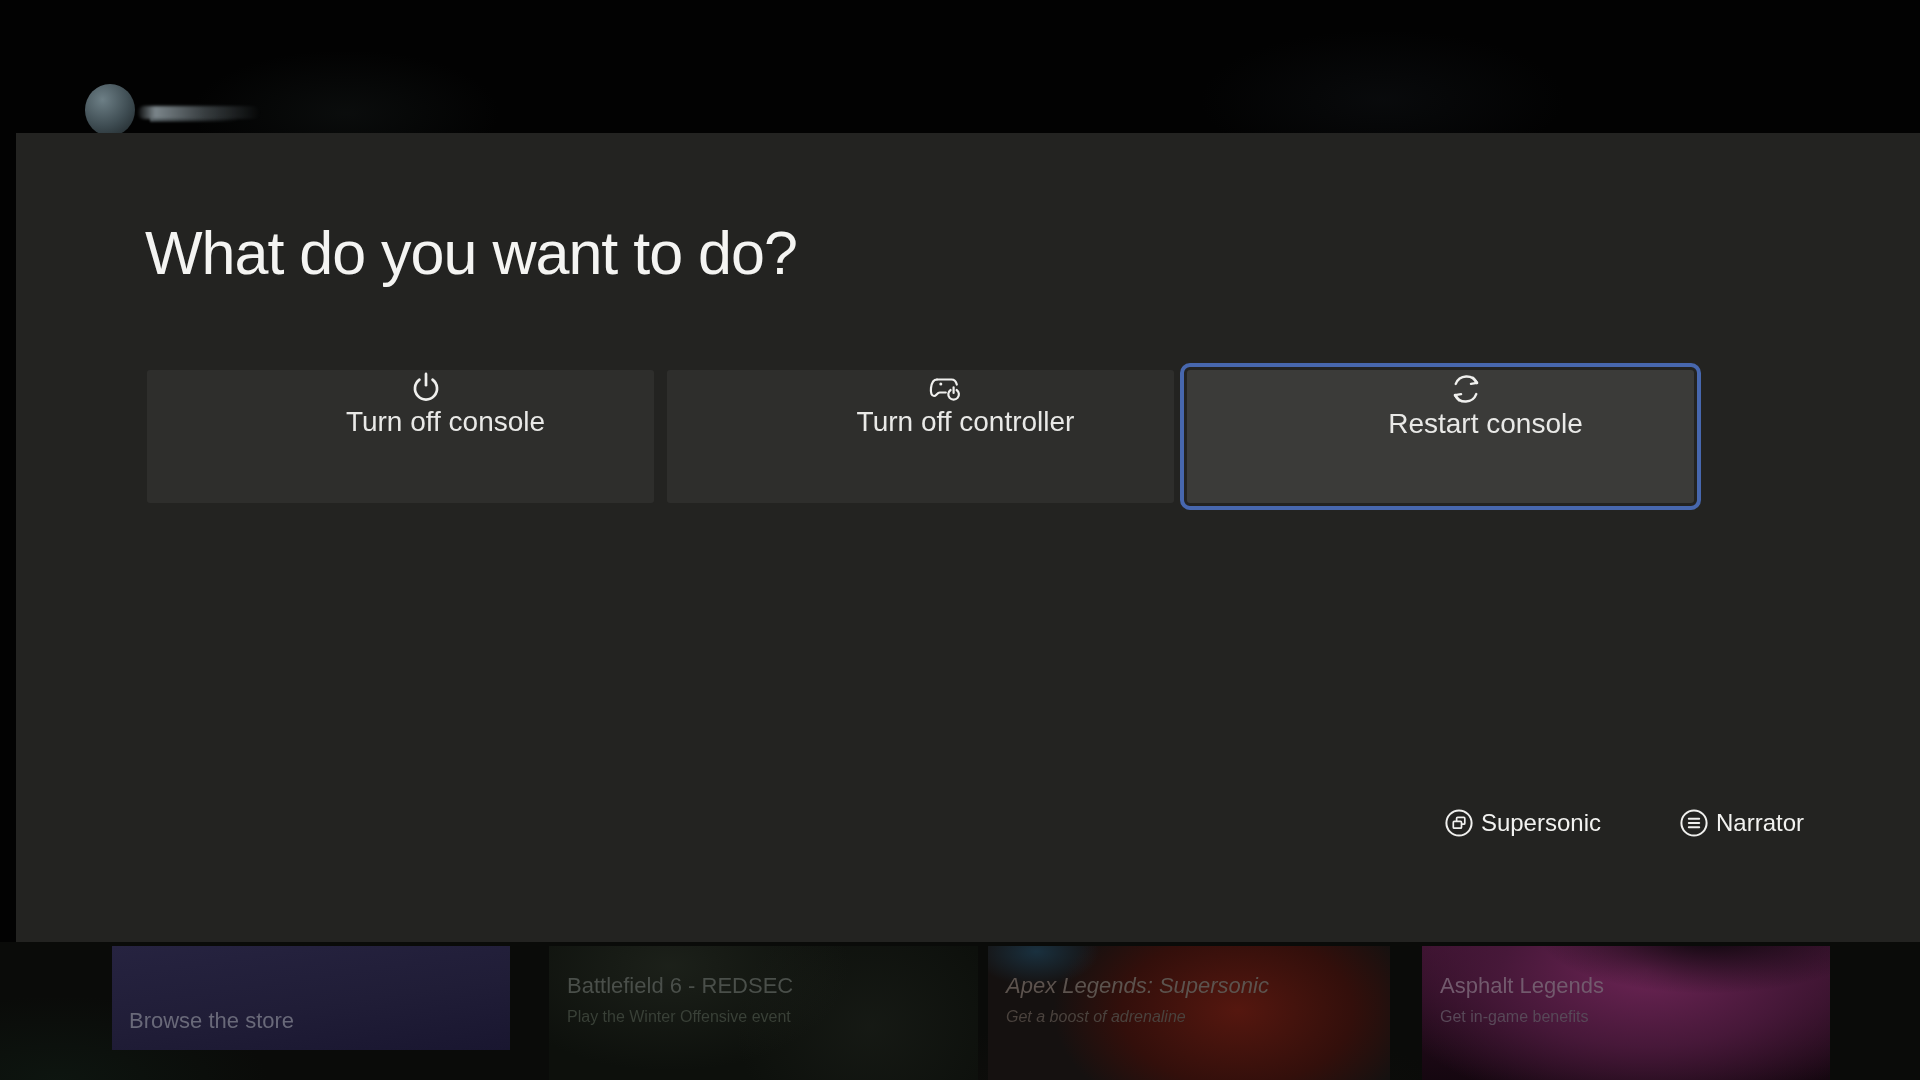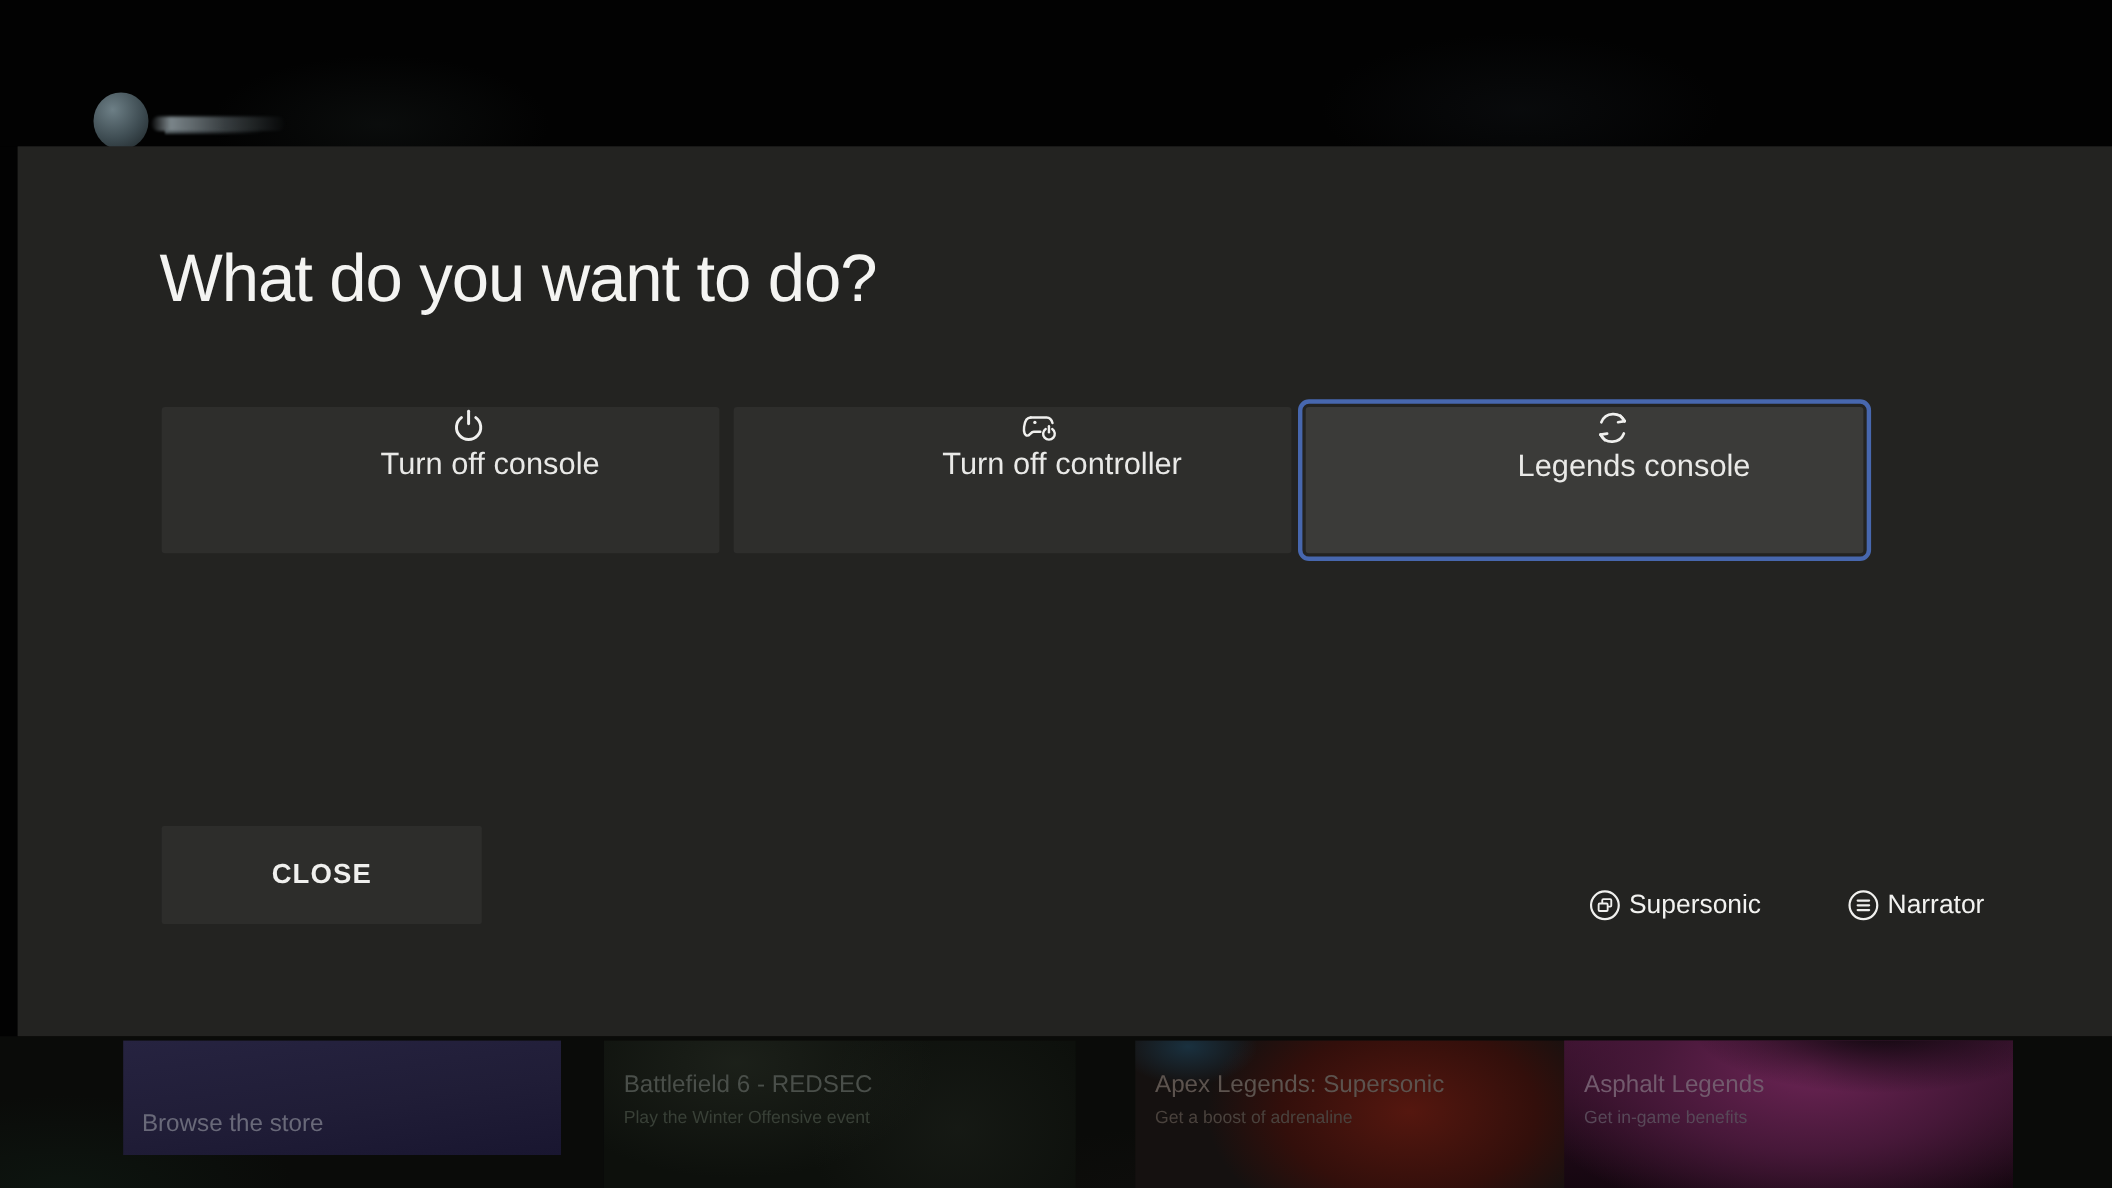--- a/index.html
+++ b/index.html
@@ -46,25 +46,26 @@
     background: linear-gradient(172deg, #262340 0%, #201d37 55%, #191630 100%);
   }
   .tile-bf {
     left:549px; width:429px; height:134px;
     background:
       radial-gradient(240px 140px at 28% 15%, rgba(46,52,42,0.45), transparent 75%),
       radial-gradient(180px 160px at 75% 60%, rgba(30,34,28,0.5), transparent 75%),
       #0d100c;
   }
   .tile-apex {
-    left:1032px; width:402px; height:134px;
+    left:988px; width:402px; height:134px;
     background:
       radial-gradient(90px 50px at 12% 4%, rgba(30,80,110,0.5), transparent 70%),
       radial-gradient(230px 150px at 62% 48%, #55170f 0%, #330f0b 50%, transparent 80%),
       #151110;
+    font-style: italic;
   }
   .tile-asphalt {
     left:1422px; width:408px; height:134px;
     background:
       radial-gradient(260px 90px at 70% -8%, rgba(8,5,8,0.95), transparent 65%),
       radial-gradient(320px 170px at 55% 18%, #6b2454 0%, #471839 45%, transparent 85%),
       linear-gradient(180deg, #3a122e 0%, #230b1b 55%, #150710 100%);
   }
   .tile-title { position:absolute; left:18px; top:27px; font-size:22px; white-space:nowrap; }
   .tile-sub   { position:absolute; left:18px; top:62px; font-size:16px; white-space:nowrap; }
@@ -165,26 +166,25 @@
         <span class="icon">
           <svg width="38" height="38" viewBox="0 0 36 36" fill="none" stroke="#f0f0ee" stroke-width="2.3" stroke-linecap="round" stroke-linejoin="round">
             <path d="M8.3 13.2 A11 11 0 0 1 28.4 12.2"></path>
             <path d="M28.4 12.2 L24.6 7.4"></path>
             <path d="M28.4 12.2 L22.7 13.1"></path>
             <path d="M27.7 22.8 A11 11 0 0 1 7.6 23.8"></path>
             <path d="M7.6 23.8 L11.4 28.6"></path>
             <path d="M7.6 23.8 L13.3 22.9"></path>
           </svg>
         </span>
-        <span class="lbl">Legends console</span>
+        <span class="lbl">Restart console</span>
       </button>
 
     </div>
 
-    <button class="close-btn">CLOSE</button>
 
     <div class="a11y">
       <div class="a11y-item">
         <span>
           <svg width="30" height="30" viewBox="0 0 30 30" fill="none" stroke="#f0f0ee">
             <circle cx="15" cy="15" r="12.6" stroke-width="2"></circle>
             <rect x="12.6" y="9.4" width="8.2" height="6.8" rx="1" stroke-width="1.7"></rect>
             <rect x="9.3" y="13.4" width="8.2" height="6.8" rx="1" stroke-width="1.7" fill="#232321"></rect>
           </svg>
         </span>

